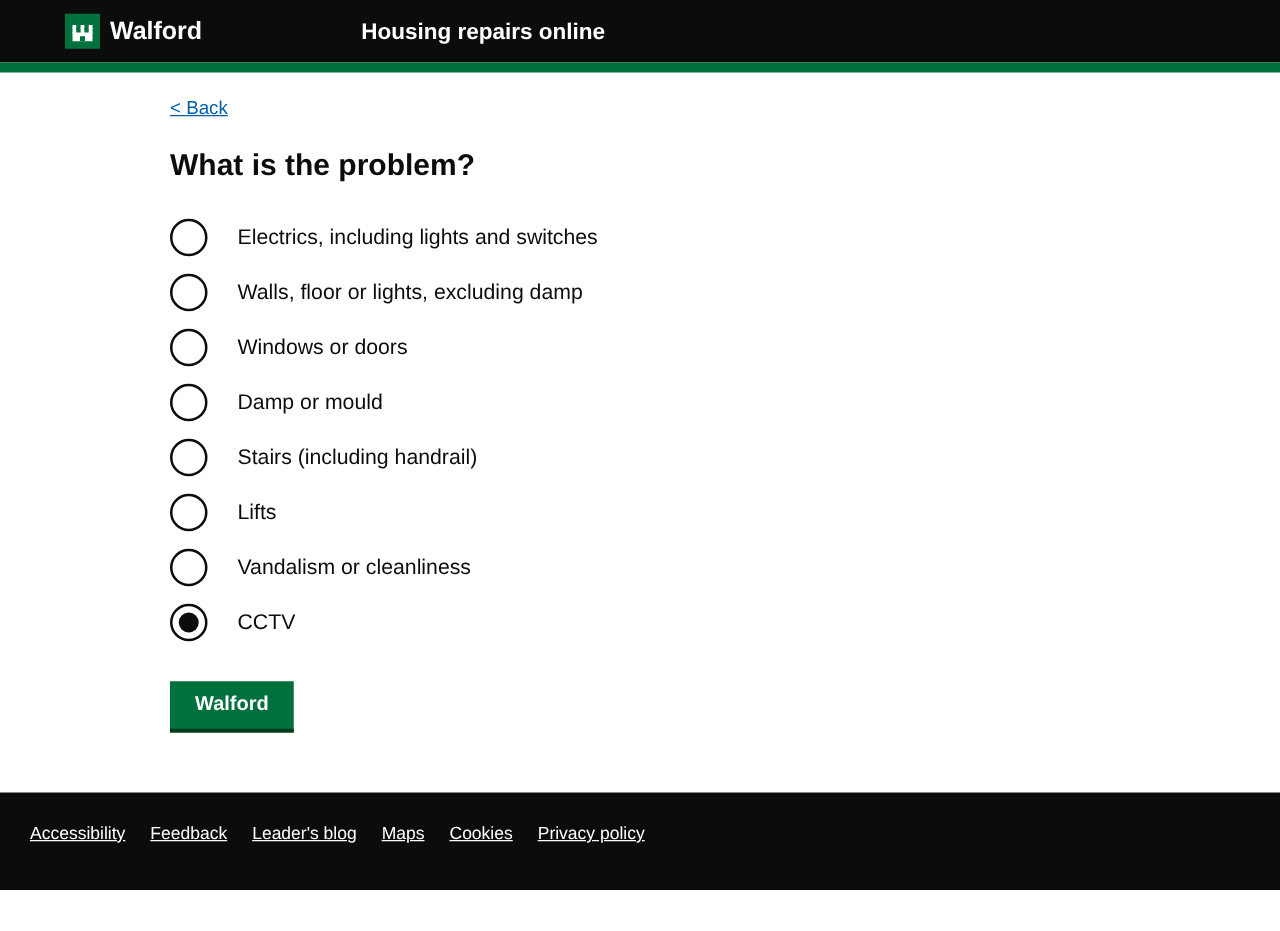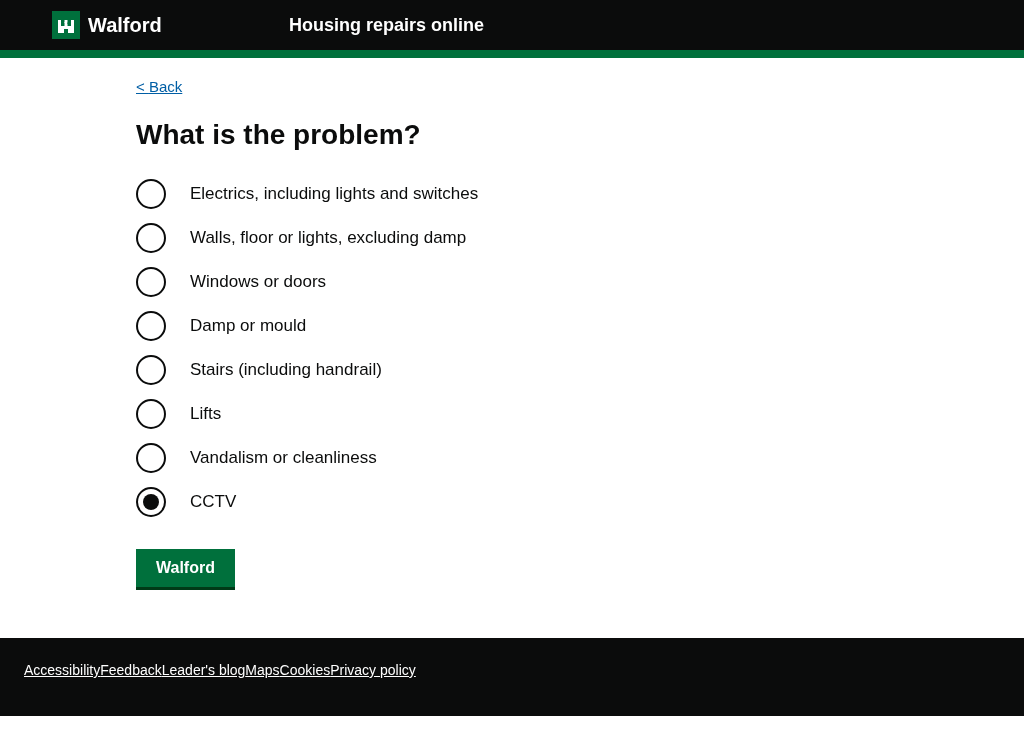--- a/index.html
+++ b/index.html
@@ -63,21 +63,21 @@
       color: #005ea5;
       text-decoration: underline;
       cursor: pointer;
       font-size: 15px;
     }
     .back-link::before {
       content: '< ';
     }
 
     .page-title {
-      font-size: 28px;
+      font-size: 24px;
       font-weight: bold;
       margin-bottom: 28px;
       color: #0b0c0c;
     }
 
     
     .radio-group {
       display: flex;
       flex-direction: column;
       gap: 14px;
@@ -135,20 +135,21 @@
 
     
     .footer {
       background: #0b0c0c;
       color: #fff;
       padding: 24px;
     }
 
     .footer-links {
       display: flex;
+      gap: 20px;
       margin-bottom: 14px;
       flex-wrap: wrap;
     }
 
     .footer-link {
       color: #fff;
       text-decoration: underline;
       cursor: pointer;
       font-size: 14px;
     }

